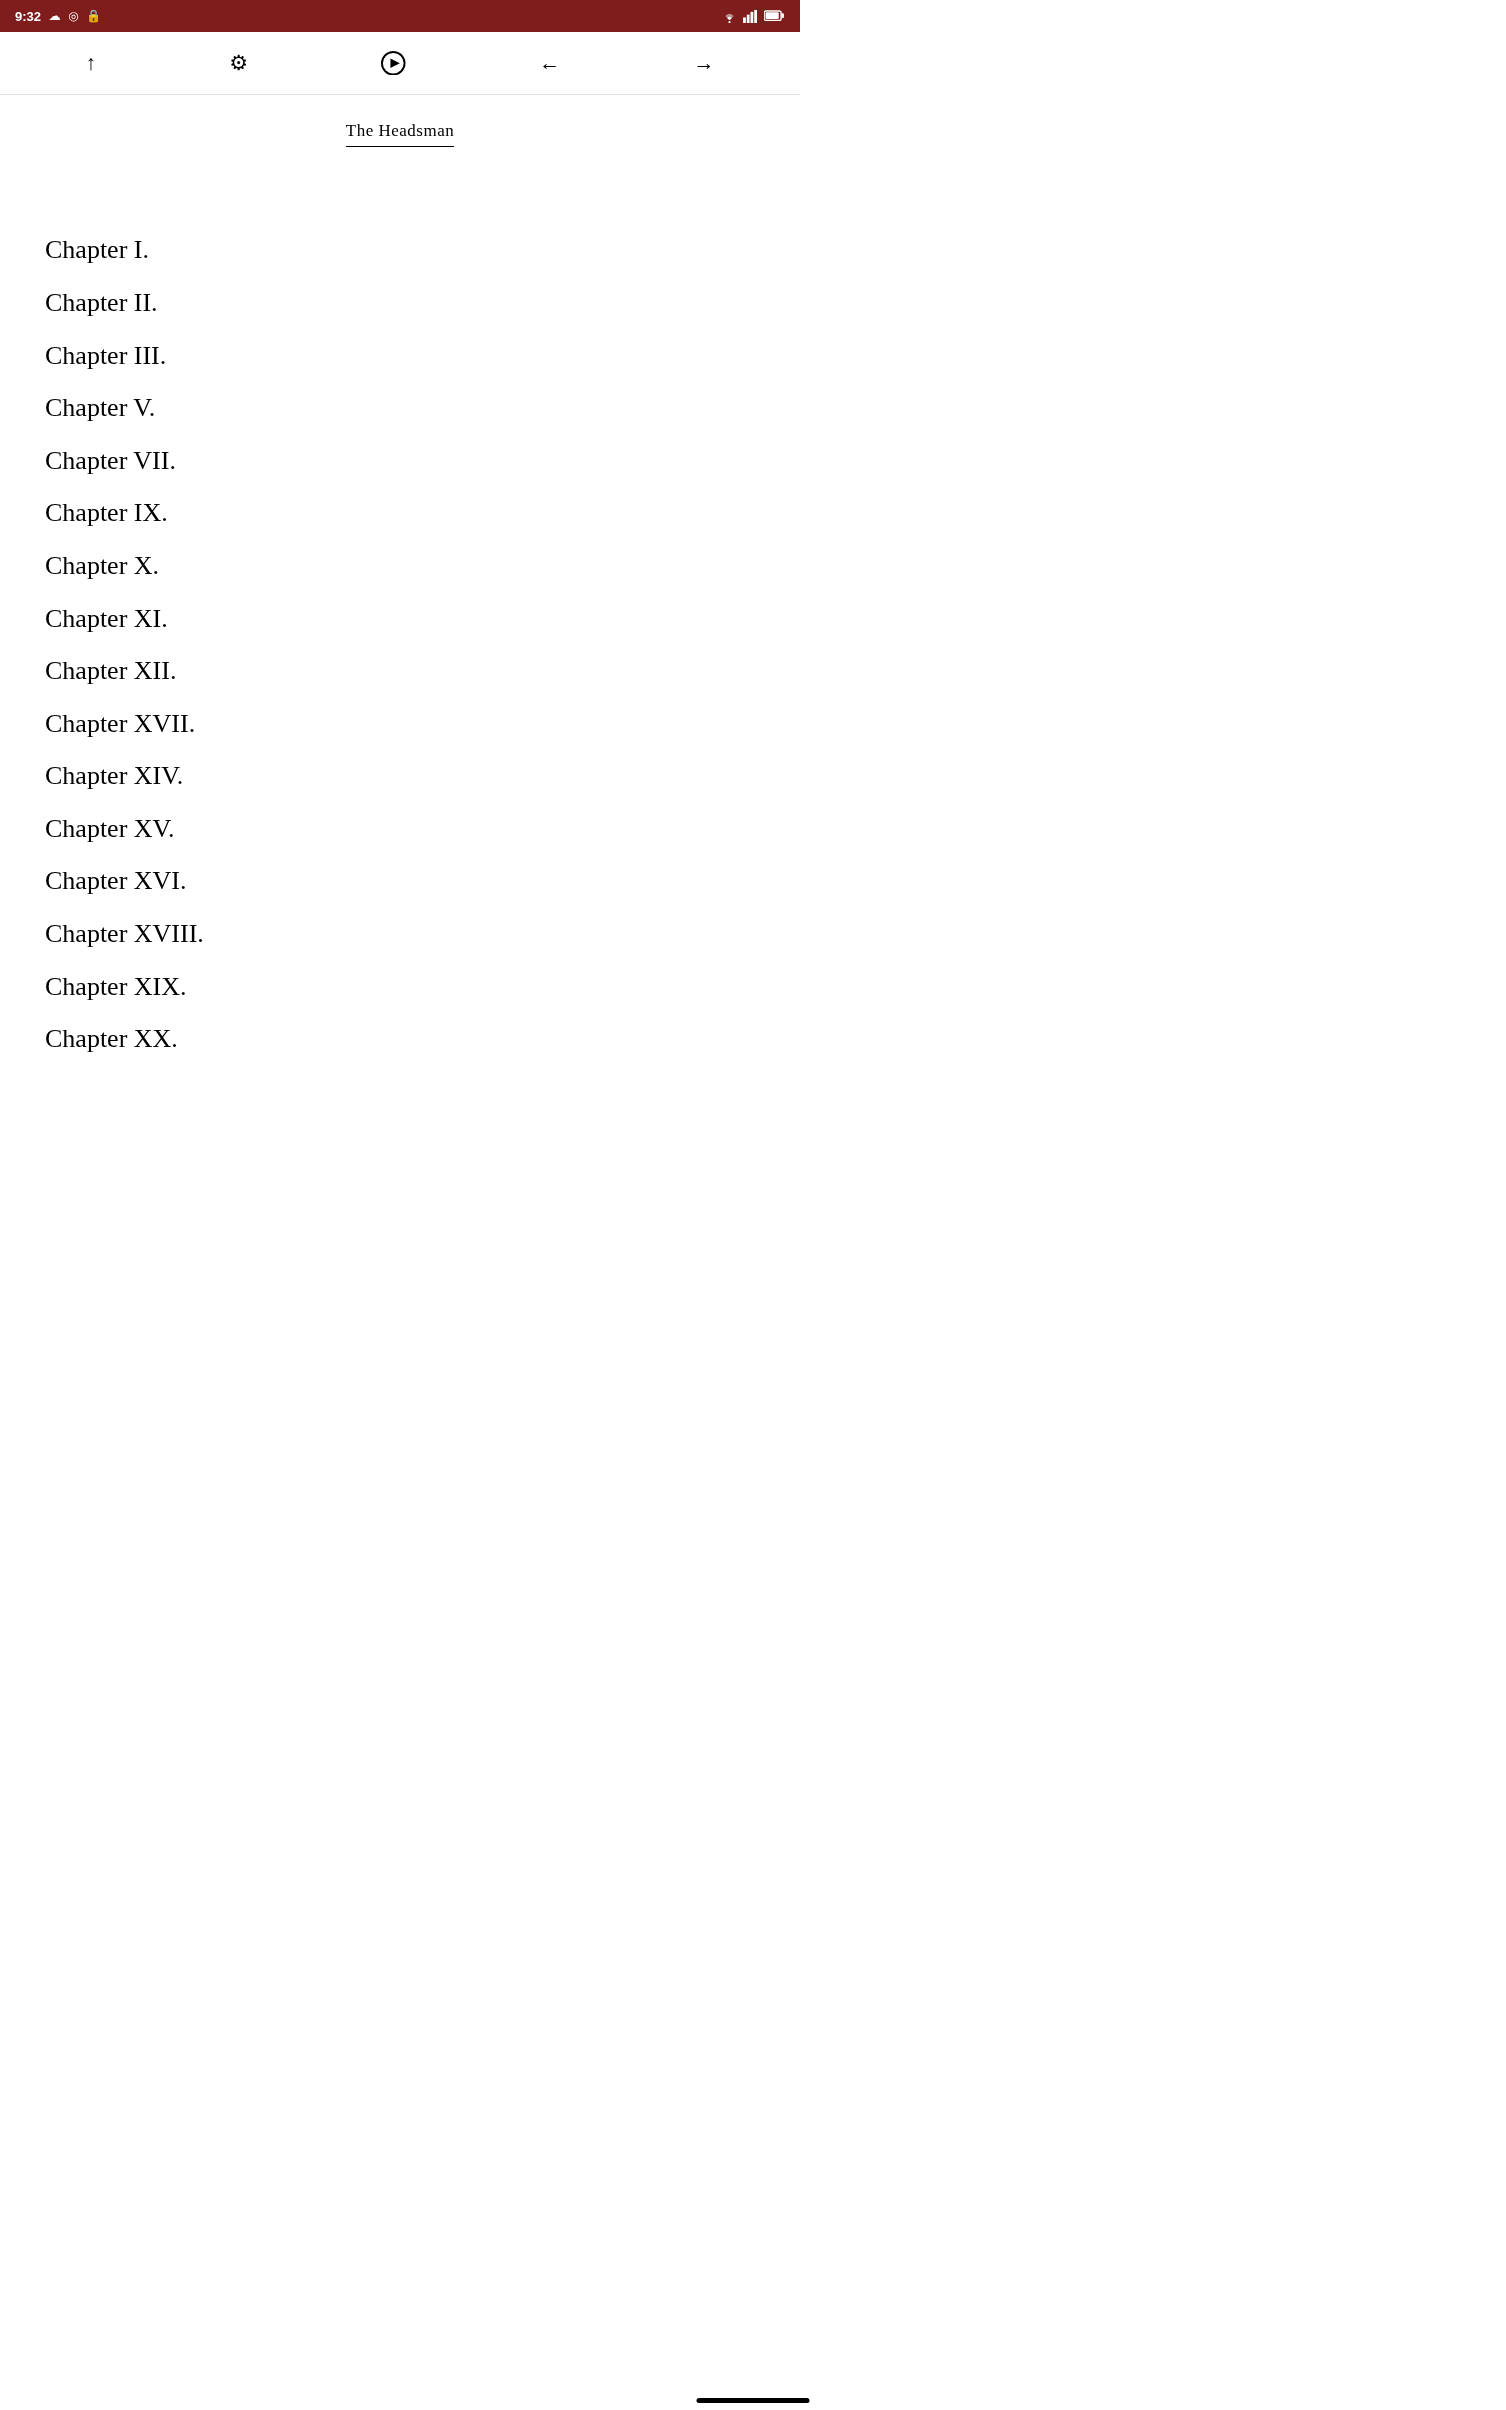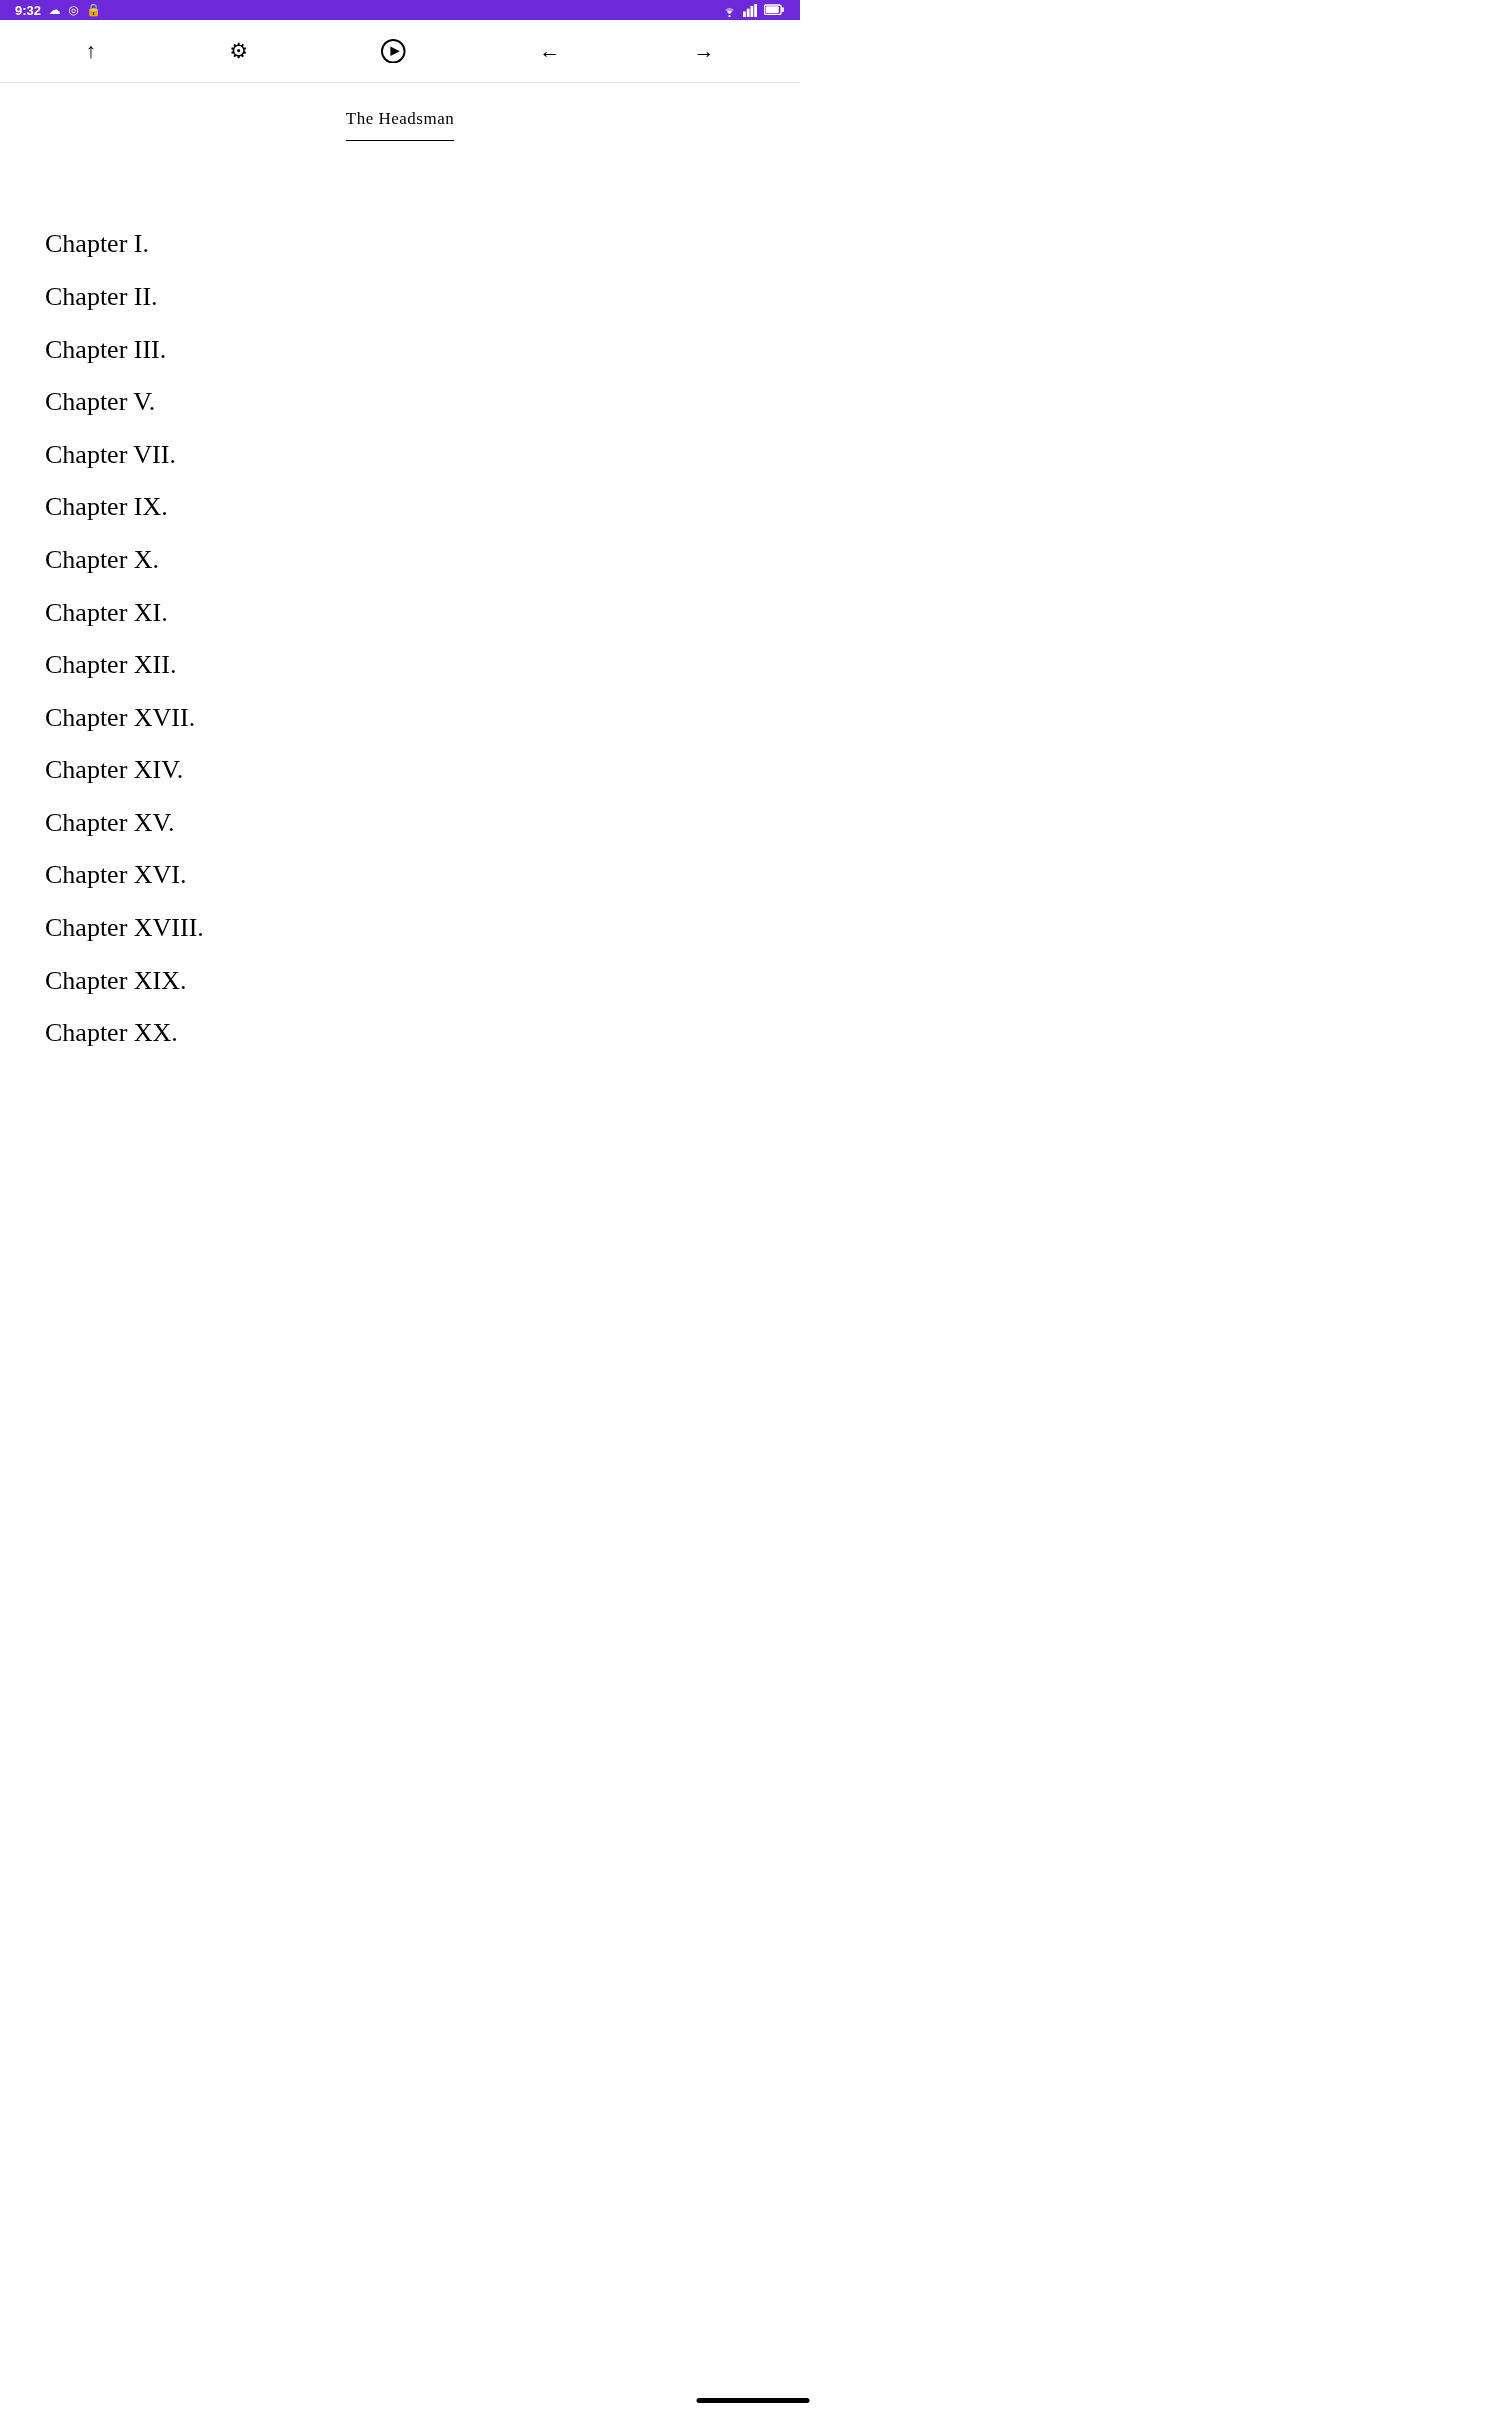--- a/index.html
+++ b/index.html
@@ -11,27 +11,27 @@
 
     body {
       background: #ffffff;
       font-family: 'Georgia', serif;
       width: 800px;
       min-height: 1318px;
       overflow-x: hidden;
     }
 
     .status-bar {
-      background: #6d28d9;
+      background: #7f1d1d;
       color: #ffffff;
       display: flex;
       justify-content: space-between;
       align-items: center;
       padding: 5.6px 15px;
-      height: 20px;
+      height: 32px;
     }
 
     .status-bar-time {
       font-family: sans-serif;
       font-size: 13px;
       font-weight: bold;
     }
 
     .status-bar-icons {
       display: flex;
@@ -138,21 +138,21 @@
     <svg width="24.5" height="24.5" viewBox="0 0 26 26" fill="none">
       <circle cx="13" cy="13" r="12" stroke="black" stroke-width="2"></circle>
       <polygon points="10,8 20,13 10,18" fill="black"></polygon>
     </svg>
   </button>
   <button class="toolbar-btn">←</button>
   <button class="toolbar-btn">→</button>
 </div>
 
 <div style="text-align:center; padding: 26px 0 9.4px 0;">
-  <div style="display:inline-block; border-bottom: 1.9px solid #000; padding-bottom: 11px;">
+  <div style="display:inline-block; border-bottom: 1.9px solid #000; padding-bottom: 5px;">
     <span class="book-title">The Headsman</span>
   </div>
 </div>
 
 <div style="height: 45px;"></div>
 
 <div class="toc-container">
   <div id="chapter-list">
       <a class="chapter-item" href="#">Chapter I.</a>
       <a class="chapter-item" href="#">Chapter II.</a>

